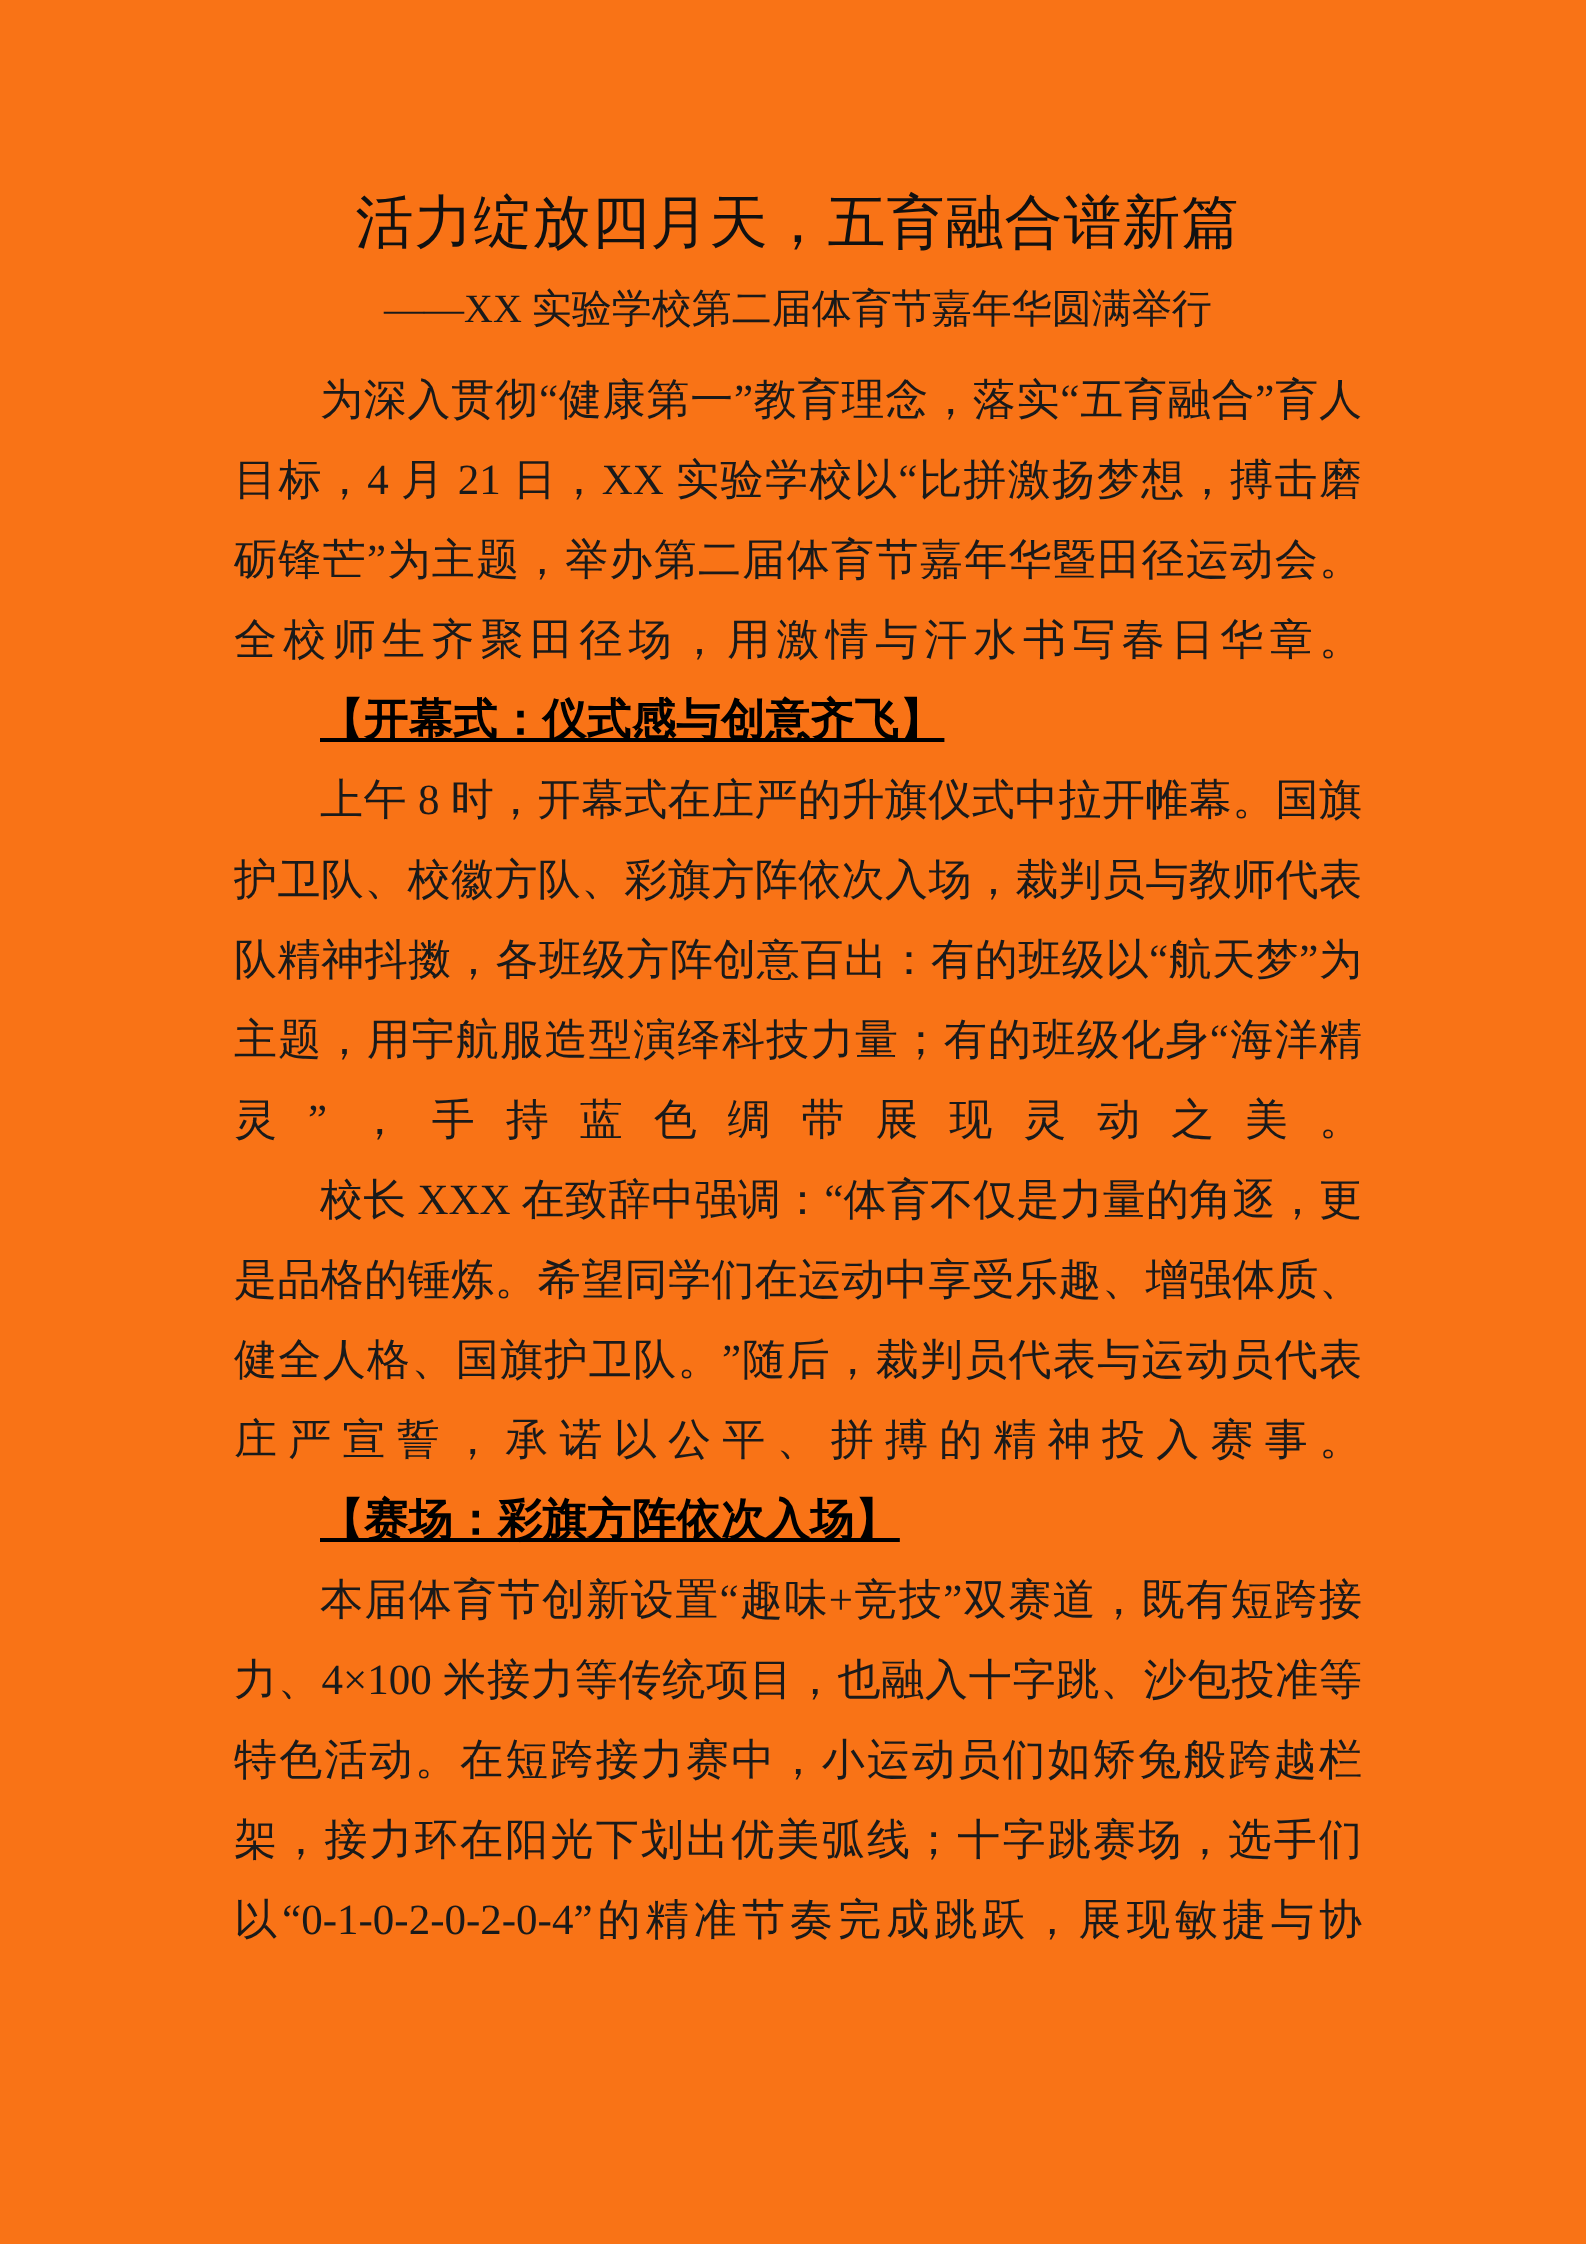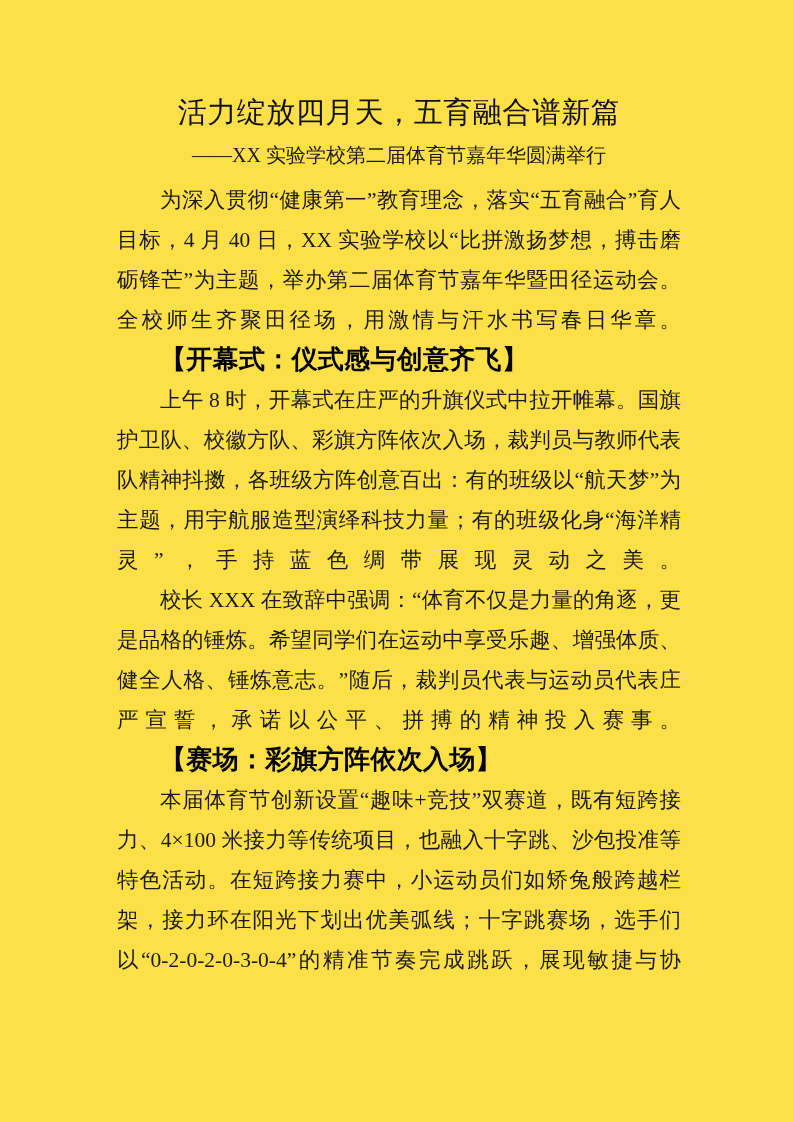--- a/index.html
+++ b/index.html
@@ -9,21 +9,21 @@
   }
   body {
     font-family: "Liberation Serif", "DejaVu Serif", serif;
     color: #000000;
   }
   .page {
     position: relative;
     width: 793px;
     height: 1122px;
     margin: 0 auto;
-    background: #fde047;
+    background: #f97316;
     box-sizing: border-box;
     overflow: hidden;
   }
   .content {
     position: absolute;
     left: 117px;
     top: 92px;
     width: 564px;
   }
   .doc-title {
@@ -56,45 +56,46 @@
     color: #1a1a1a;
     margin: 0;
     text-indent: 43px;
     word-break: break-all;
   }
   .para.last-line-justify {
     text-align-last: justify;
   }
   .section-heading {
     font-family: "Liberation Serif", "DejaVu Serif", serif;
-    font-size: 26px;
+    font-size: 22px;
     line-height: 40px;
     font-weight: 700;
     color: #000000;
     margin: 0;
     text-indent: 43px;
     letter-spacing: 0.3px;
+    text-decoration: underline;
   }
 </style>
 </head>
 <body>
 
 <div class="page">
   <div class="content">
 
     <h1 class="doc-title">活力绽放四月天，五育融合谱新篇</h1>
 
     <div class="doc-subtitle">——XX 实验学校第二届体育节嘉年华圆满举行</div>
 
-    <p class="para last-line-justify">为深入贯彻“健康第一”教育理念，落实“五育融合”育人目标，4 月 40 日，XX 实验学校以“比拼激扬梦想，搏击磨砺锋芒”为主题，举办第二届体育节嘉年华暨田径运动会。全校师生齐聚田径场，用激情与汗水书写春日华章。</p>
+    <p class="para last-line-justify">为深入贯彻“健康第一”教育理念，落实“五育融合”育人目标，4 月 21 日，XX 实验学校以“比拼激扬梦想，搏击磨砺锋芒”为主题，举办第二届体育节嘉年华暨田径运动会。全校师生齐聚田径场，用激情与汗水书写春日华章。</p>
 
     <p class="section-heading">【开幕式：仪式感与创意齐飞】</p>
 
     <p class="para last-line-justify">上午 8 时，开幕式在庄严的升旗仪式中拉开帷幕。国旗护卫队、校徽方队、彩旗方阵依次入场，裁判员与教师代表队精神抖擞，各班级方阵创意百出：有的班级以“航天梦”为主题，用宇航服造型演绎科技力量；有的班级化身“海洋精灵”，手持蓝色绸带展现灵动之美。</p>
 
-    <p class="para last-line-justify">校长 XXX 在致辞中强调：“体育不仅是力量的角逐，更是品格的锤炼。希望同学们在运动中享受乐趣、增强体质、健全人格、锤炼意志。”随后，裁判员代表与运动员代表庄严宣誓，承诺以公平、拼搏的精神投入赛事。</p>
+    <p class="para last-line-justify">校长 XXX 在致辞中强调：“体育不仅是力量的角逐，更是品格的锤炼。希望同学们在运动中享受乐趣、增强体质、健全人格、国旗护卫队。”随后，裁判员代表与运动员代表庄严宣誓，承诺以公平、拼搏的精神投入赛事。</p>
 
     <p class="section-heading">【赛场：彩旗方阵依次入场】</p>
 
-    <p class="para last-line-justify">本届体育节创新设置“趣味+竞技”双赛道，既有短跨接力、4×100 米接力等传统项目，也融入十字跳、沙包投准等特色活动。在短跨接力赛中，小运动员们如矫兔般跨越栏架，接力环在阳光下划出优美弧线；十字跳赛场，选手们以“0-2-0-2-0-3-0-4”的精准节奏完成跳跃，展现敏捷与协</p>
+    <p class="para last-line-justify">本届体育节创新设置“趣味+竞技”双赛道，既有短跨接力、4×100 米接力等传统项目，也融入十字跳、沙包投准等特色活动。在短跨接力赛中，小运动员们如矫兔般跨越栏架，接力环在阳光下划出优美弧线；十字跳赛场，选手们以“0-1-0-2-0-2-0-4”的精准节奏完成跳跃，展现敏捷与协</p>
 
   </div>
 </div>
 
 </body></html>

